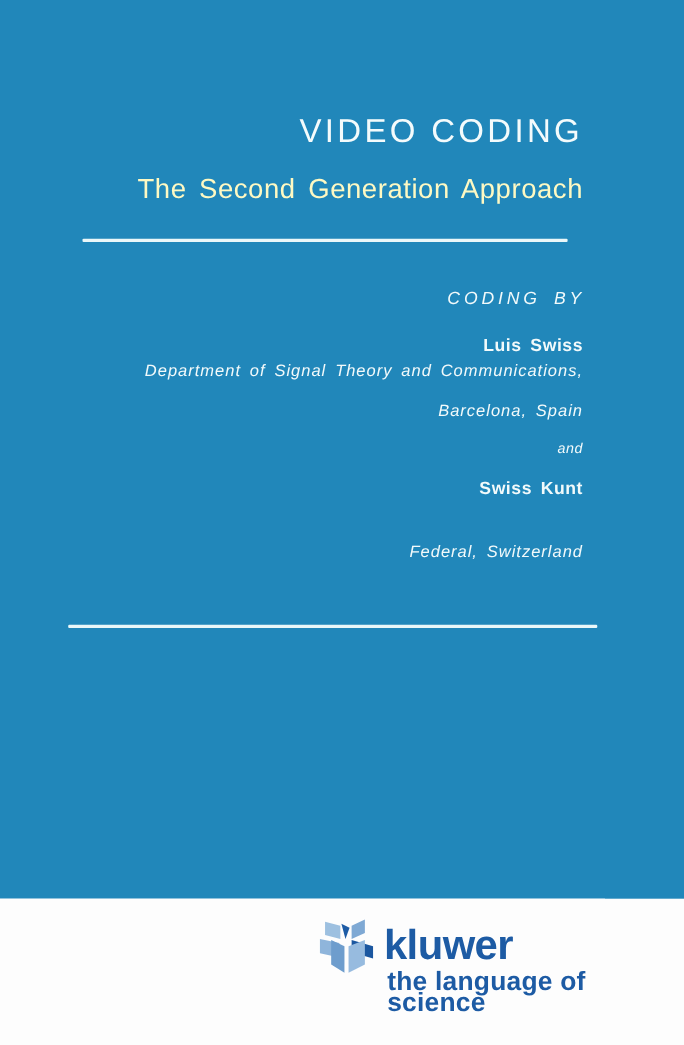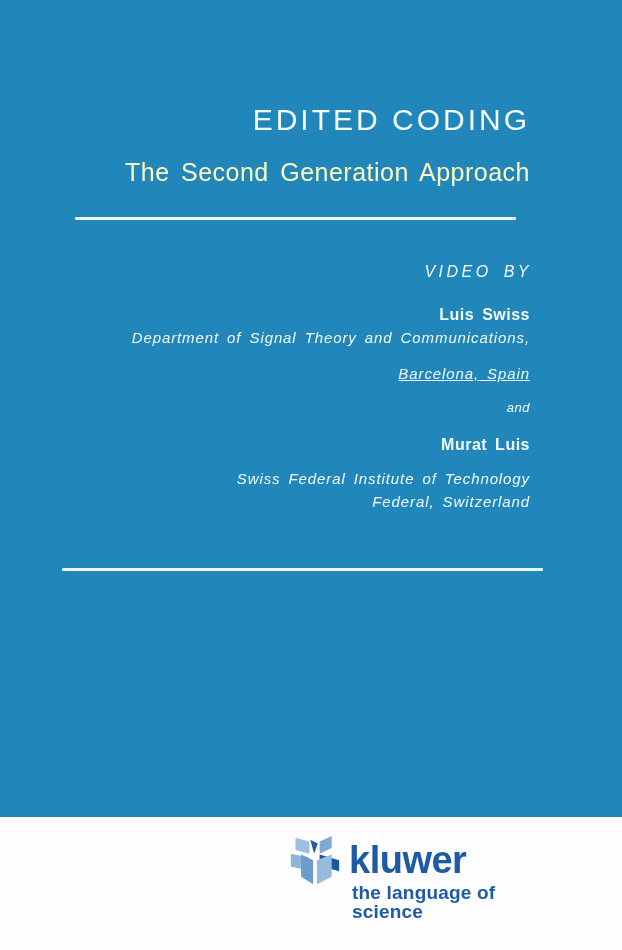--- a/index.html
+++ b/index.html
@@ -68,21 +68,21 @@
     word-spacing: 3px;
   }
   .conjunction {
     font-style: italic;
     font-size: 13px;
     letter-spacing: 0.5px;
   }
   .n1 { top: 306px; }
   .a1 { top: 329px; text-align: right; }
   .a2 { top: 344px; }
-  .l1 { top: 365px; text-decoration: underline; }
+  .l1 { top: 365px; }
   .cj { top: 400px; }
   .n2 { top: 436px; }
   .a3 { top: 455px; }
   .a4 { top: 470px; }
   .l2 { top: 493px; }
 
   
   .footer {
     position: absolute;
     top: 817px; left: 0;
@@ -104,50 +104,49 @@
     font-size: 38px;
     font-weight: 700;
     letter-spacing: -0.5px;
     line-height: 38px;
     color: #1D5BA4;
   }
   .publisher-tagline {
     position: absolute;
     left: 352px;
     top: 66px;
-    font-size: 19px;
+    font-size: 24px;
     font-weight: 700;
     letter-spacing: 0.2px;
     line-height: 19px;
     color: #1D5BA4;
   }
 </style>
 </head>
 <body>
 
 <div class="page">
 
   <div class="cover">
 
-    <div class="abs ralign title">EDITED CODING</div>
+    <div class="abs ralign title">VIDEO CODING</div>
 
     <div class="abs ralign subtitle">The Second Generation Approach</div>
 
     <div class="rule rule-top"></div>
 
-    <div class="abs ralign edited-by">VIDEO BY</div>
+    <div class="abs ralign edited-by">CODING BY</div>
 
     <div class="abs ralign editor-name n1">Luis Swiss</div>
     <div class="abs ralign affil a1">Department of Signal Theory and Communications,</div>
     <div class="abs ralign affil l1">Barcelona, Spain</div>
 
     <div class="abs ralign conjunction cj">and</div>
 
-    <div class="abs ralign editor-name n2">Murat Luis</div>
-    <div class="abs ralign affil a4">Swiss Federal Institute of Technology</div>
+    <div class="abs ralign editor-name n2">Swiss Kunt</div>
     <div class="abs ralign affil l2">Federal, Switzerland</div>
 
     <div class="rule rule-bottom"></div>
   </div>
 
   <div class="footer">
 
     <svg class="logo-icon" viewBox="0 0 56 56" xmlns="http://www.w3.org/2000/svg" aria-hidden="true">
 
       <polygon points="7,2 22,6 22,19 7,15" fill="#9DC0E0"></polygon>

